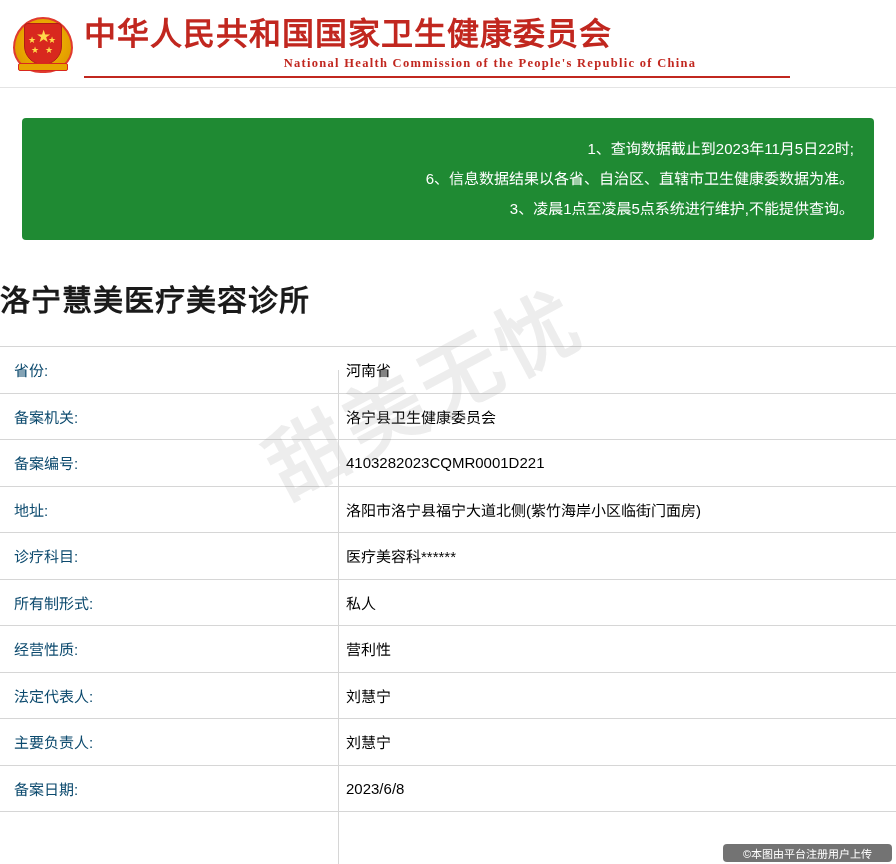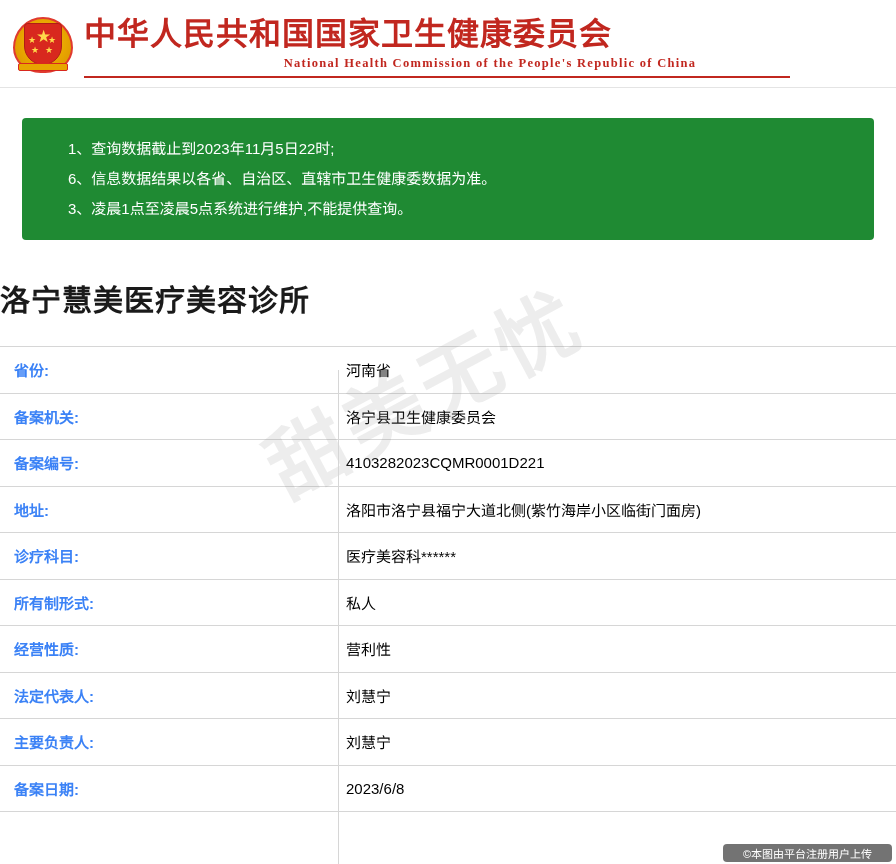--- a/index.html
+++ b/index.html
@@ -112,20 +112,21 @@
   .notice {
     background: #1f8a33;
     color: #ffffff;
     border-radius: 4px;
     padding: 16px 20px 16px 46px;
     font-size: 15px;
     line-height: 2.0;
   }
   .notice-line {
     white-space: nowrap;
+    text-align: right;
   }
 
   
   .doc-title {
     text-align: left;
     padding: 36px 26px 26px 0;
     font-family: "DejaVu Sans", "Liberation Sans", sans-serif;
     font-weight: bold;
     font-size: 30px;
     color: #1a1a1a;
@@ -141,22 +142,22 @@
   table.info tr { height: 46.5px; }
   table.info td {
     border-top: 1px solid #d6d6d6;
     border-bottom: 1px solid #d6d6d6;
     padding: 0 0 0 14px;
     font-size: 15px;
     vertical-align: middle;
   }
   table.info td.label {
     width: 340px;
-    font-weight: bold;
-    color: #3b82f6;
+    font-weight: normal;
+    color: #0c4a6e;
   }
   table.info td.value {
     color: #000000;
     padding-left: 6px;
     margin-left: 20px;
   }
   .divider-vertical {
     position: absolute;
     left: 338px;
     top: 370px;

